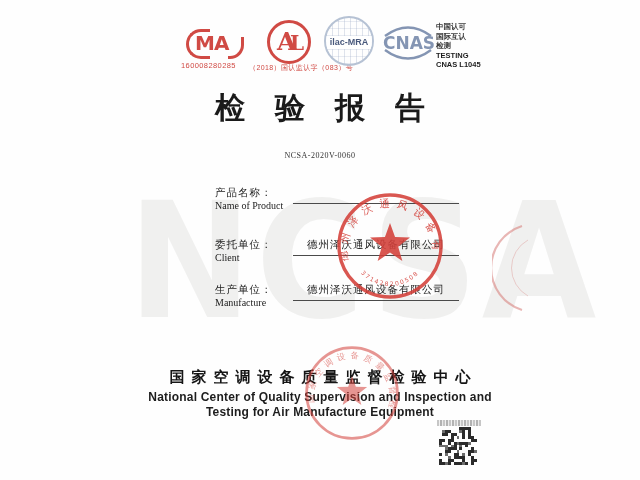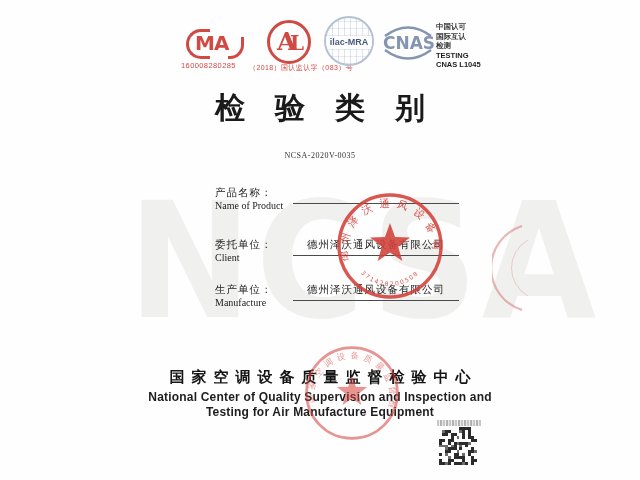--- a/index.html
+++ b/index.html
@@ -107,23 +107,23 @@
 
   <div id="accred" class="abs">
     <div>中国认可</div>
     <div>国际互认</div>
     <div>检测</div>
     <div class="en">TESTING</div>
     <div class="en">CNAS L1045</div>
   </div>
 
   <div id="title-cn" class="abs centerline">
-    <span>检验类别</span>
-  </div>
-  <div id="report-no" class="abs centerline">NCSA-2020V-0035</div>
+    <span>检验报告</span>
+  </div>
+  <div id="report-no" class="abs centerline">NCSA-2020V-0060</div>
 
   <div class="abs frow" style="top:186px;">
     <div class="lab-cn">产品名称：</div>
     <div class="lab-en">Name of Product</div>
     <div class="fline" style="top:17px;"></div>
   </div>
 
   <div class="abs frow" style="top:238px;">
     <div class="lab-cn">委托单位：</div>
     <div class="lab-en">Client</div>

